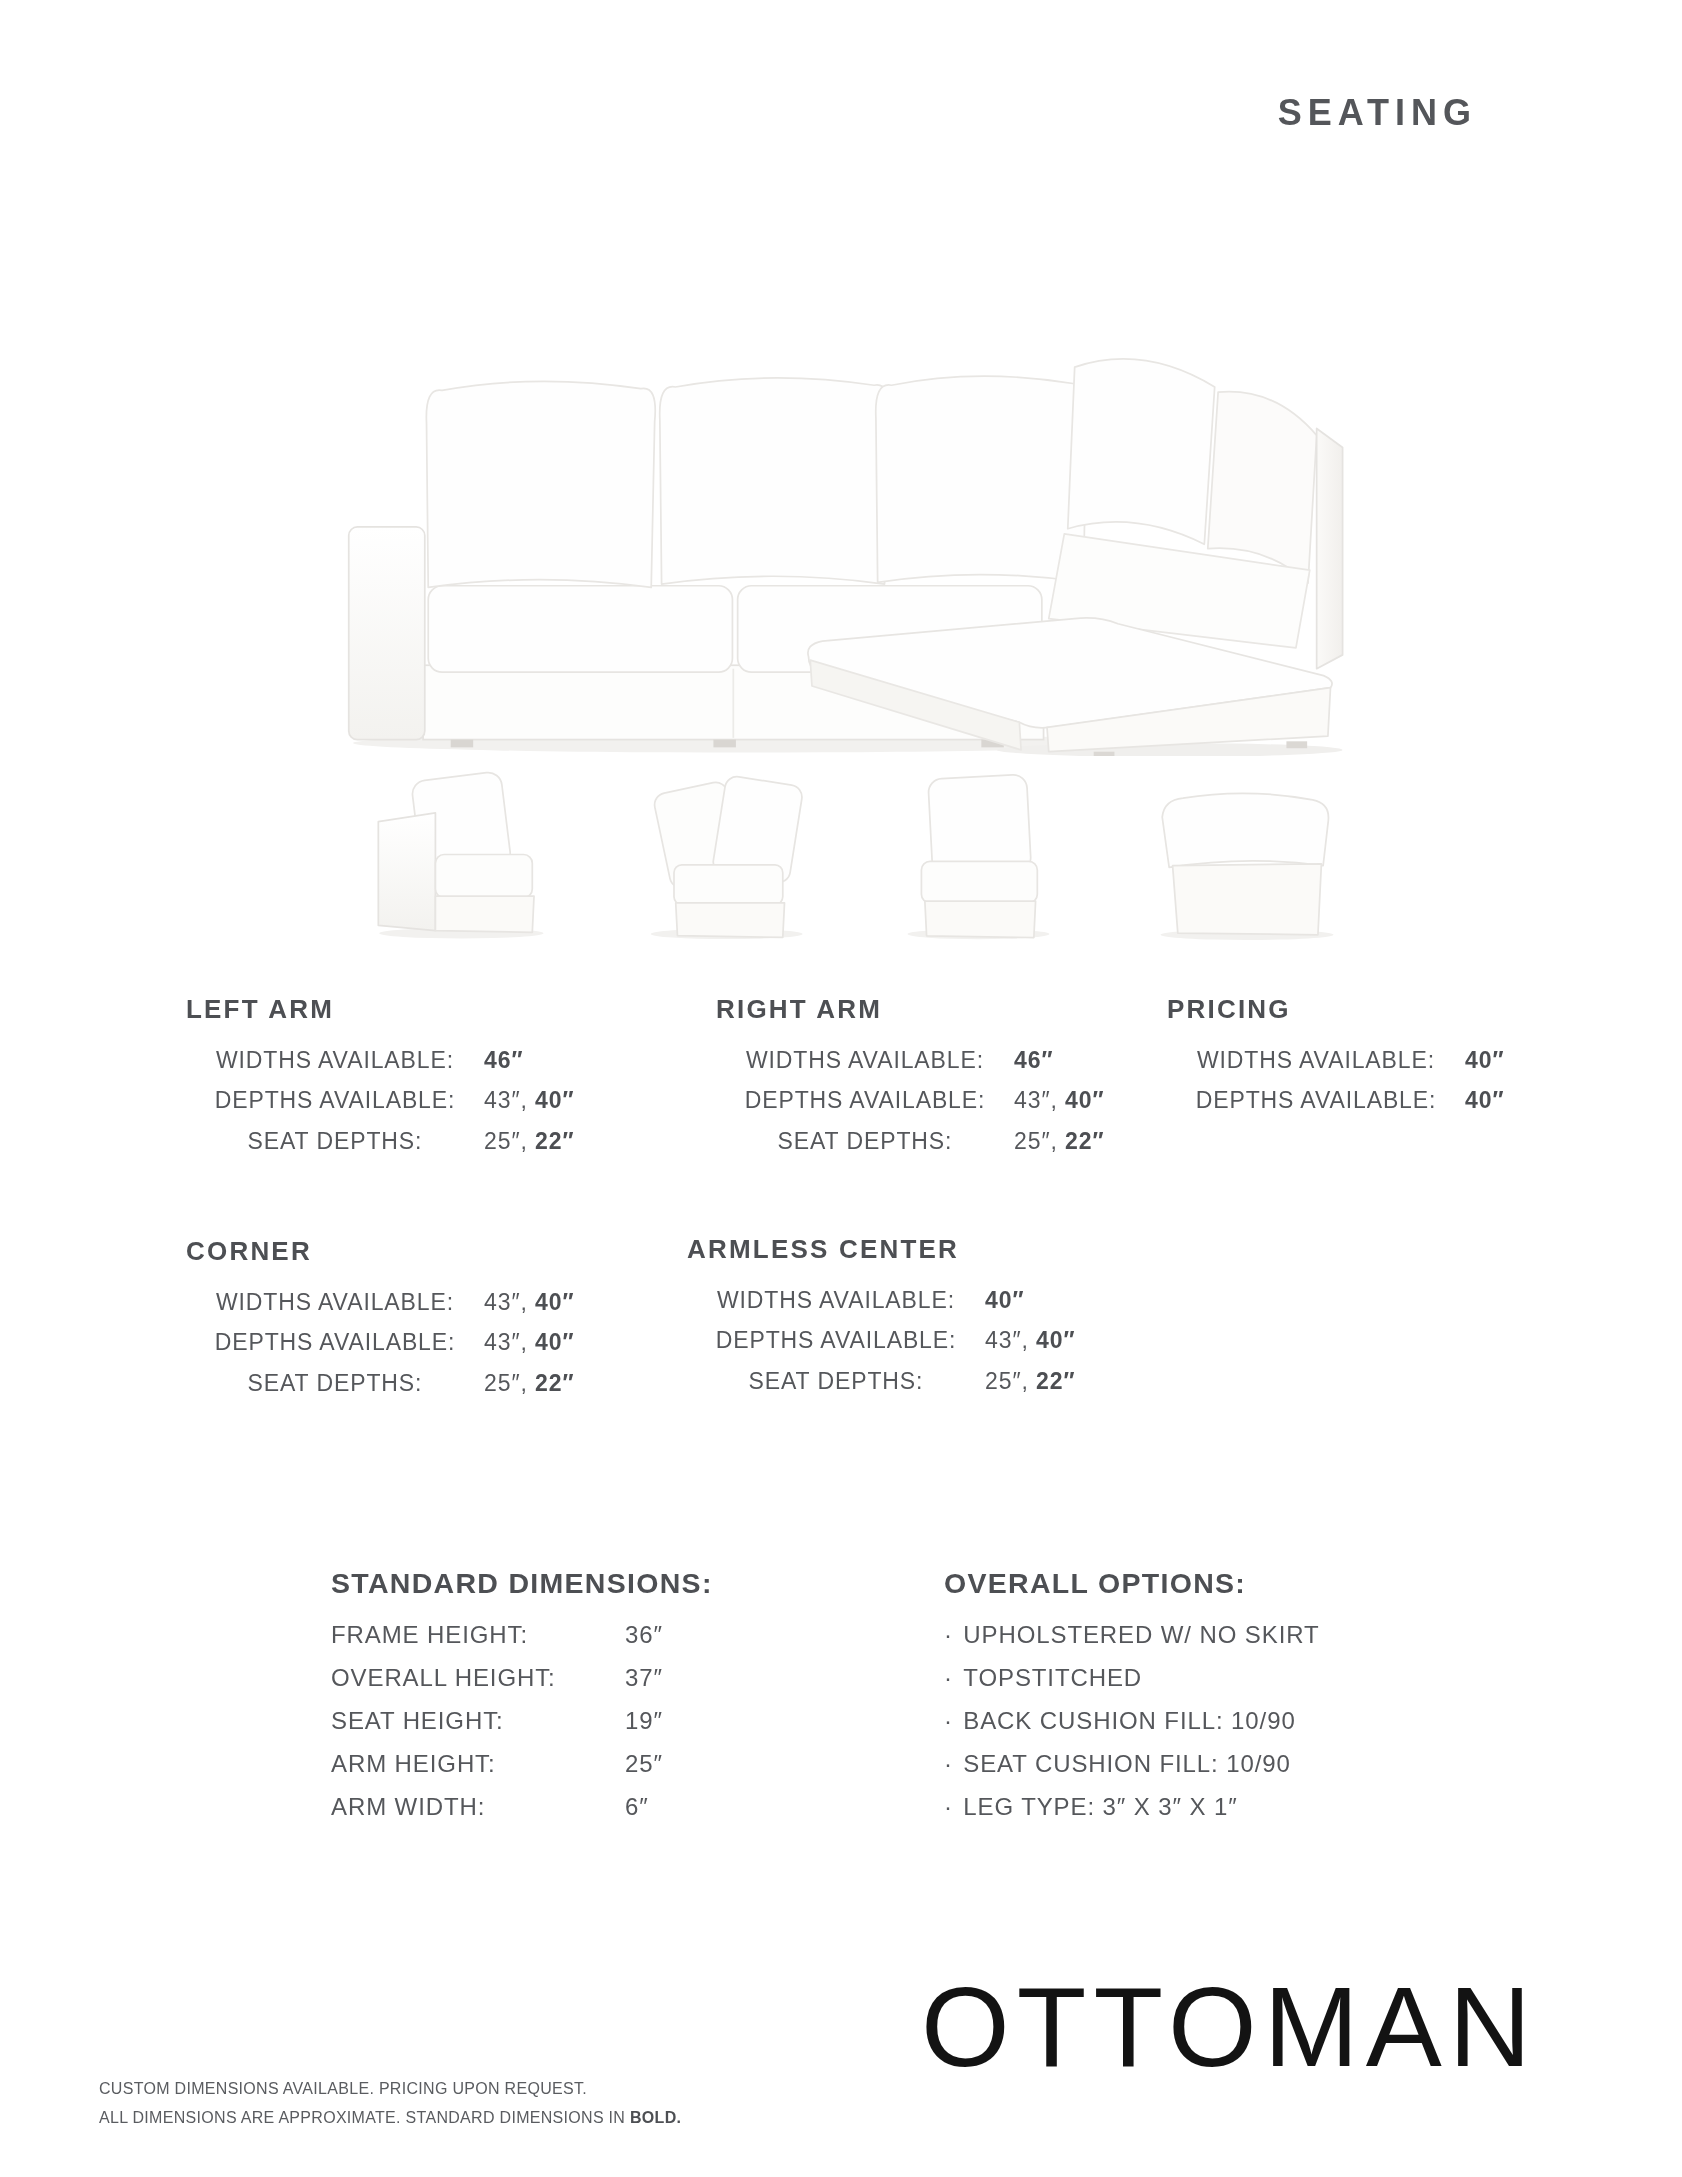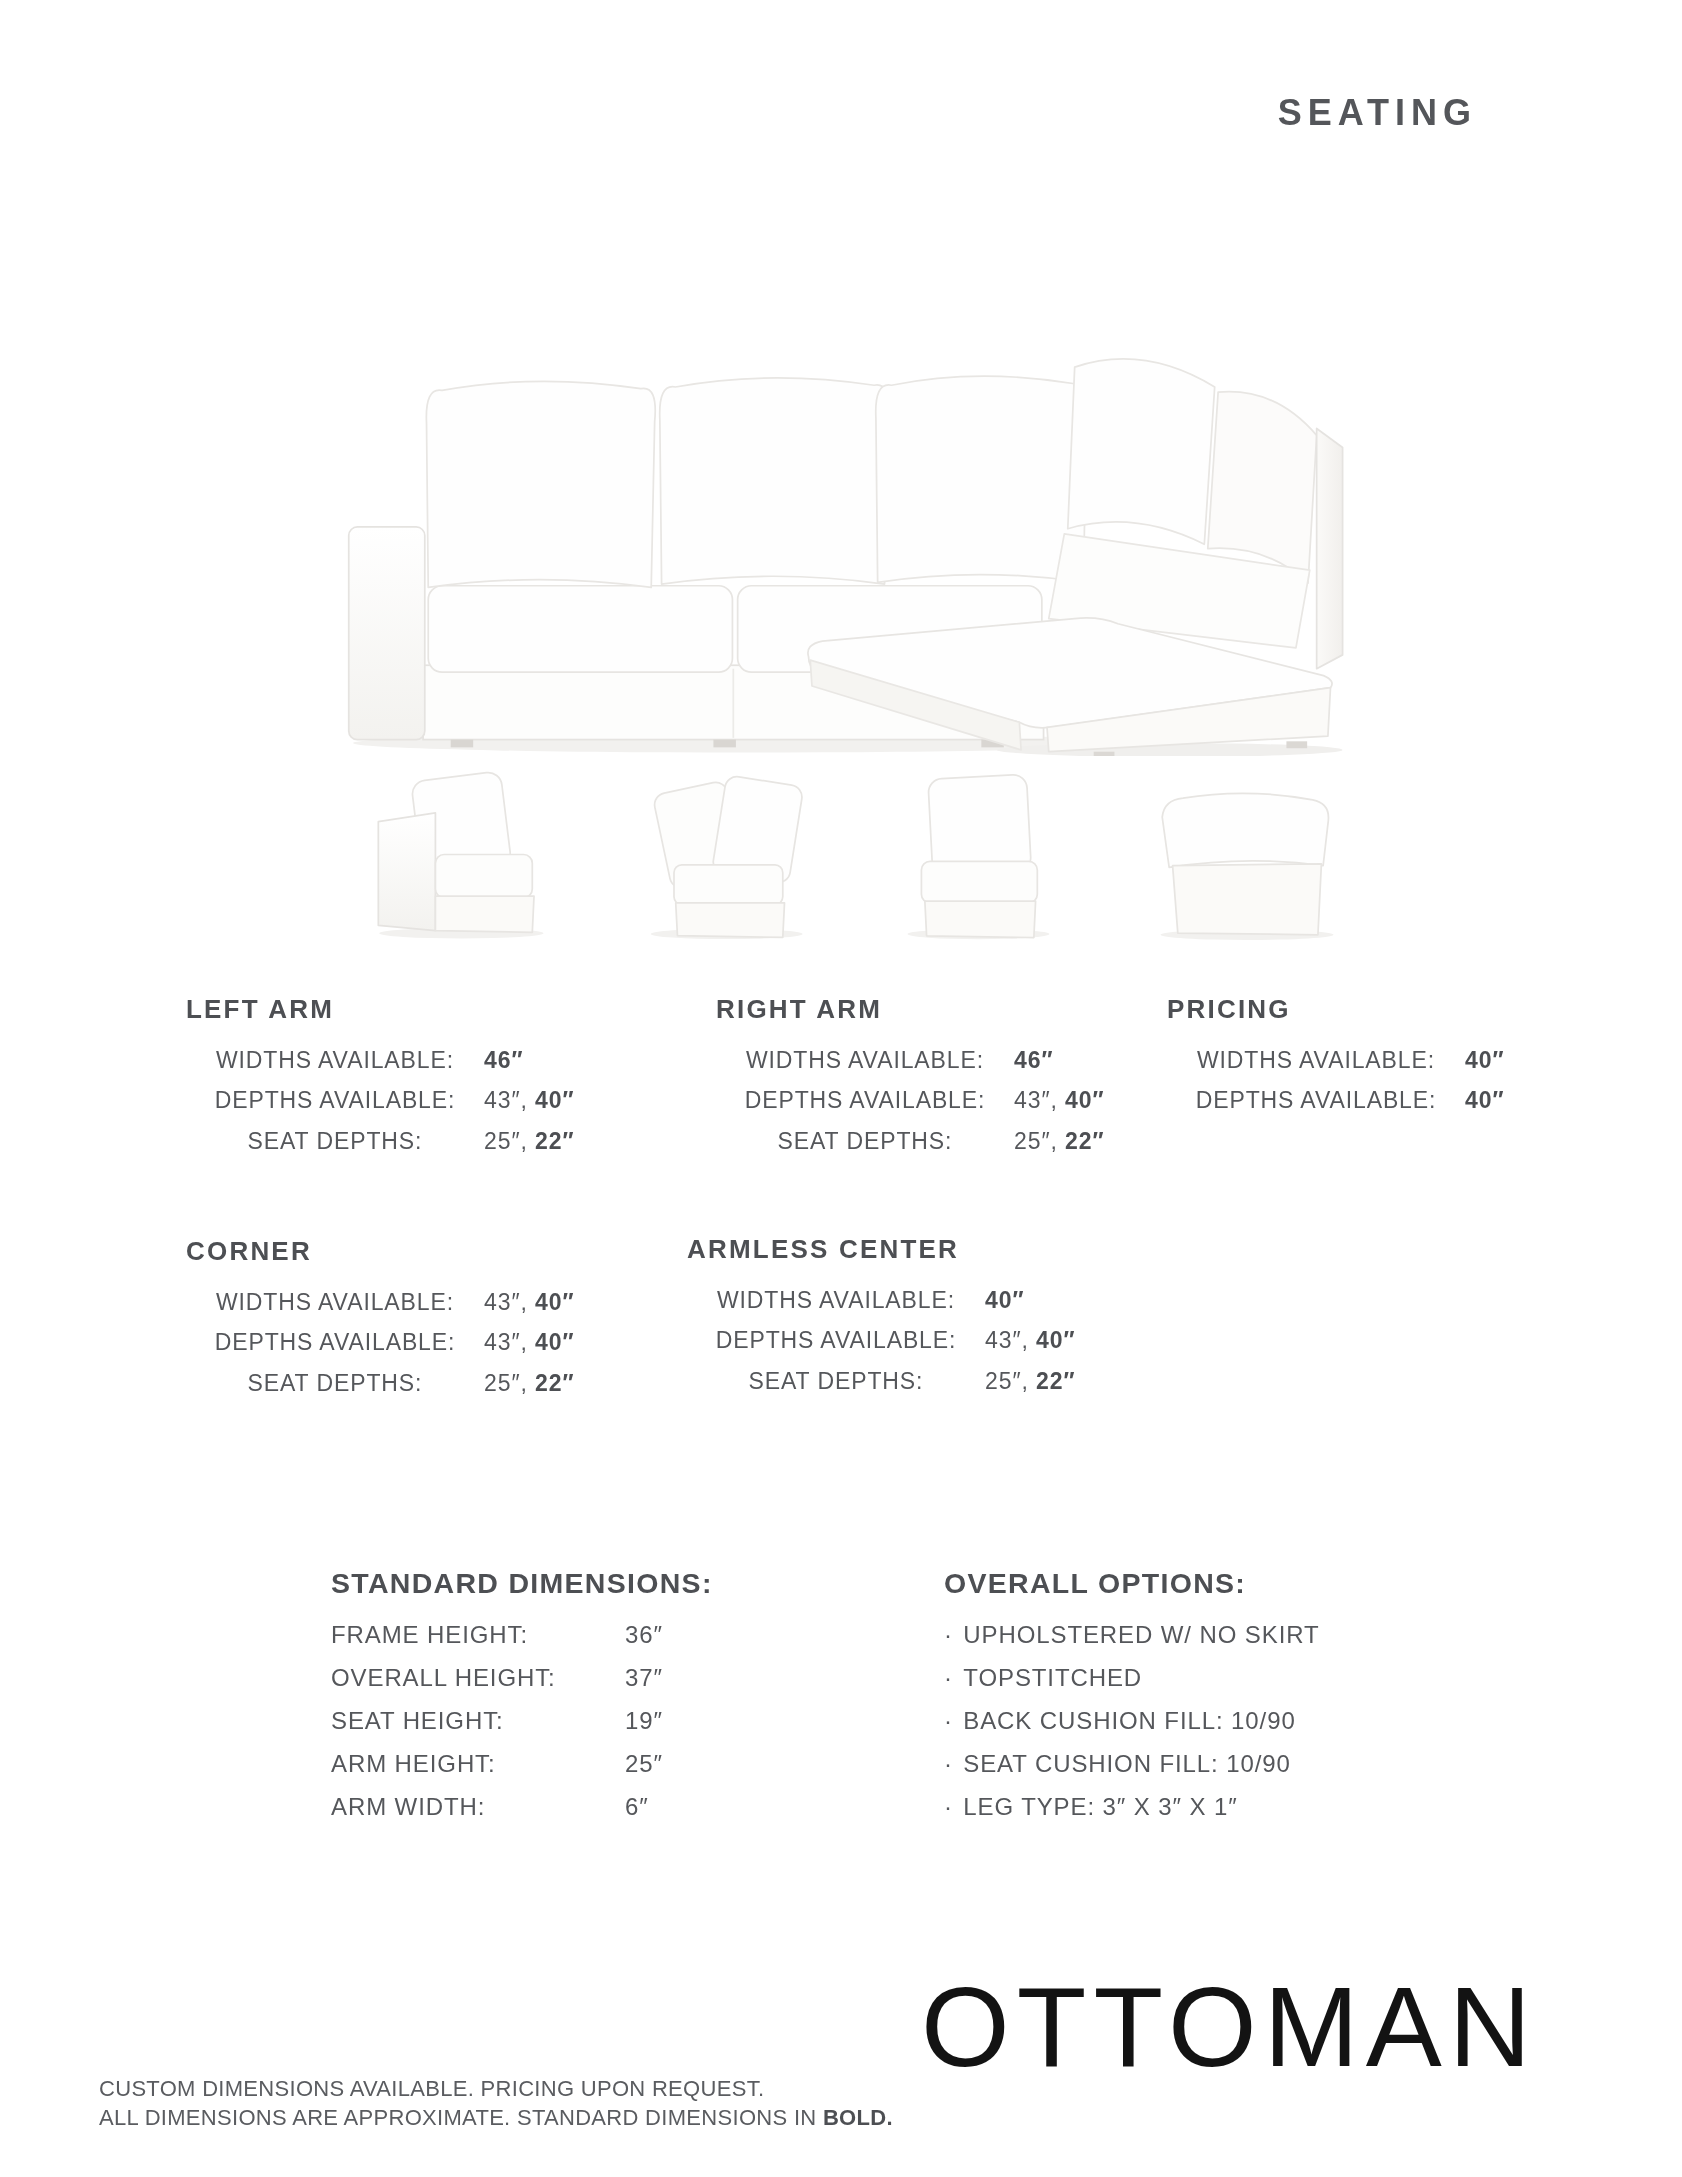--- a/index.html
+++ b/index.html
@@ -38,21 +38,21 @@
   .opt-row { display:flex; font-size:24px; line-height:24px; letter-spacing:0.9px; margin-bottom:19px; white-space:nowrap; }
   .opt-bullet { margin-right:10.4px; color:#55575b; }
 
   .brand {
     position:absolute; top:1975px; right:36px;
     font-size:114px; font-weight:200; letter-spacing:7px; color:#131313;
     line-height:104px; white-space:nowrap;
   }
   .footer {
     position:absolute; left:99px; top:2074px;
-    font-size:22px; line-height:29px; letter-spacing:0.3px; color:#5a5c60; white-space:nowrap;
+    font-size:16px; line-height:29px; letter-spacing:0.3px; color:#5a5c60; white-space:nowrap;
   }
   .footer .b { font-weight:700; color:#4d4f53; }
 </style>
 </head>
 <body>
 
 <div class="page">
 
   <div class="seating-title">SEATING</div>
 

